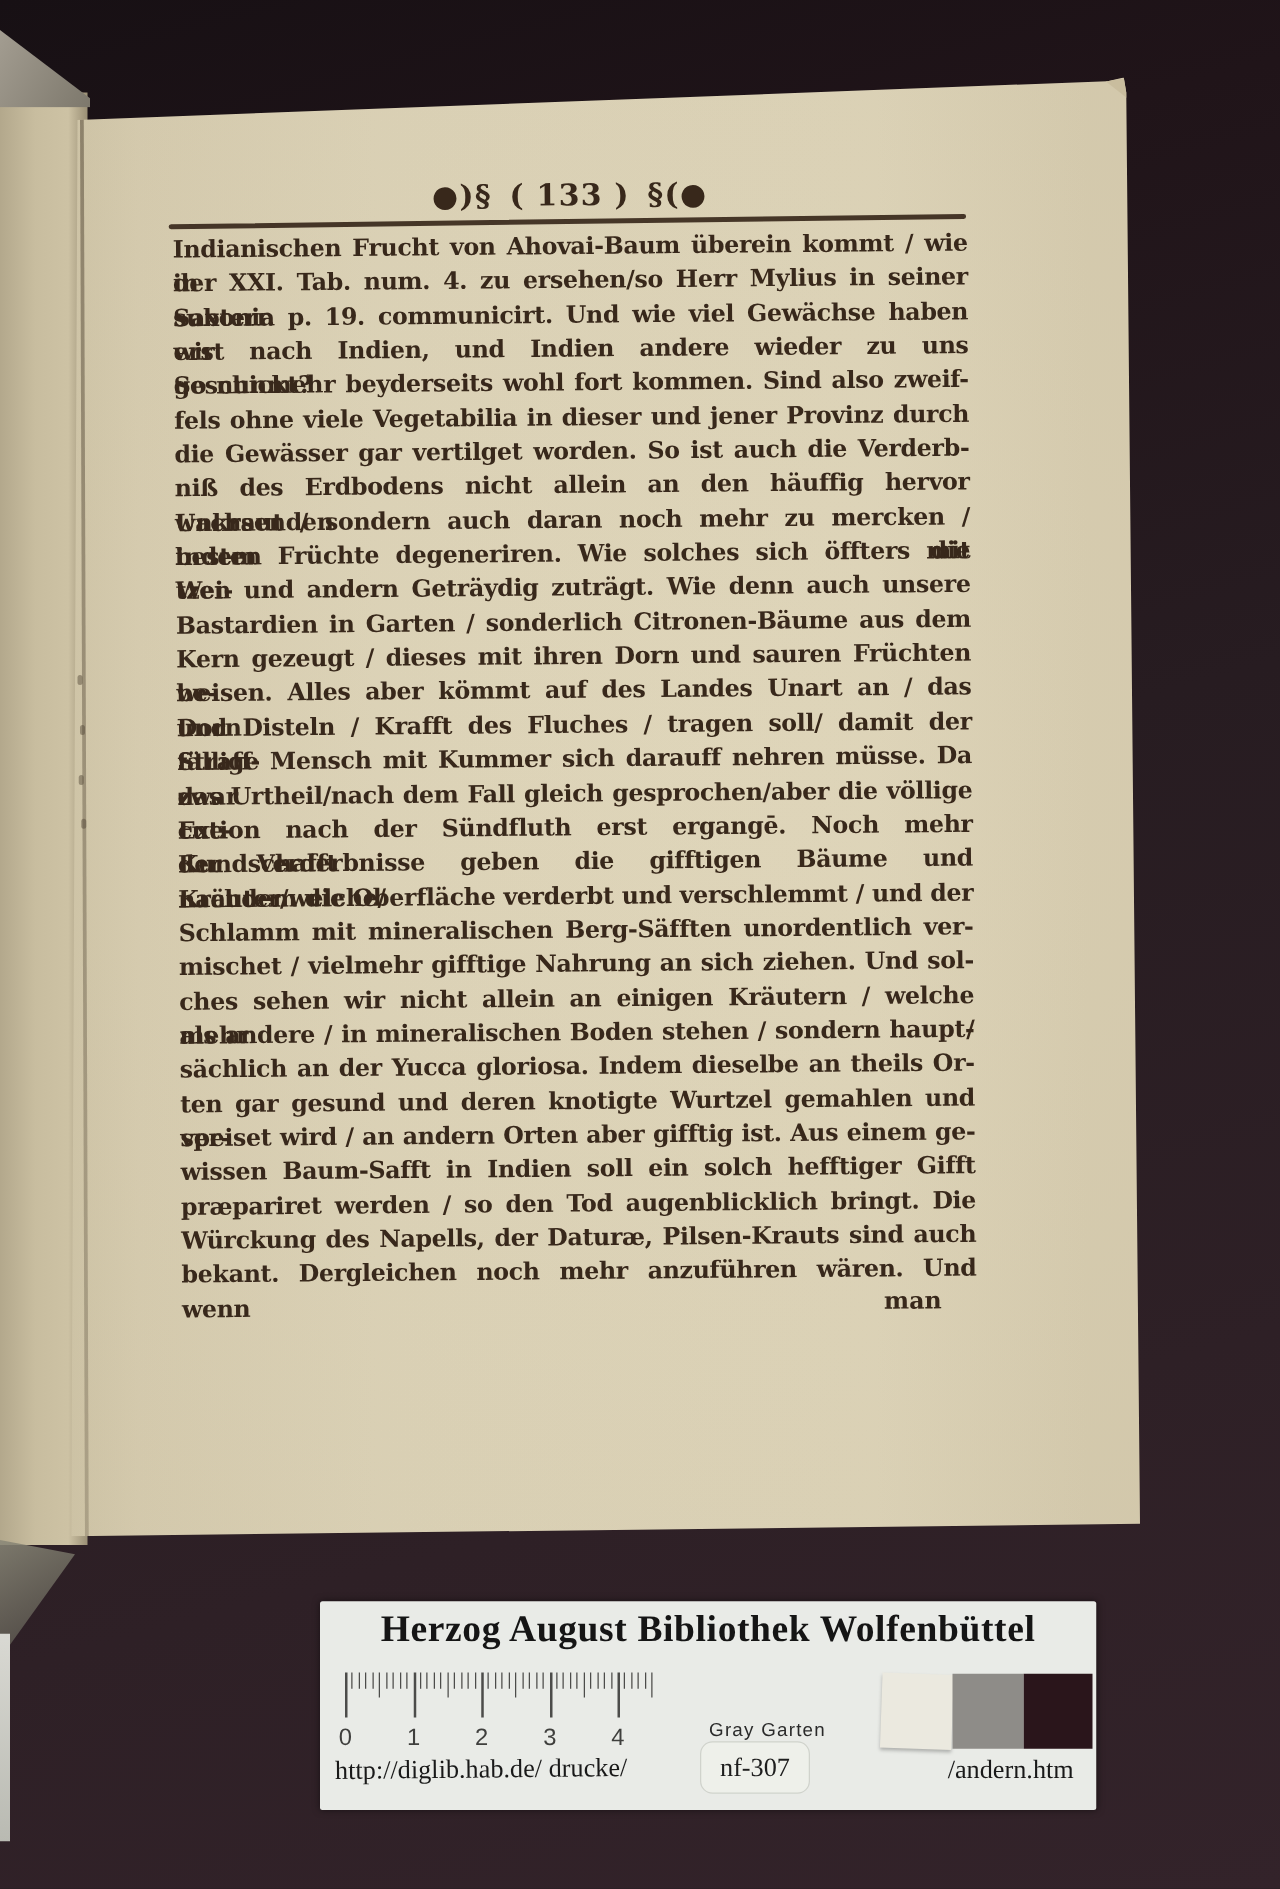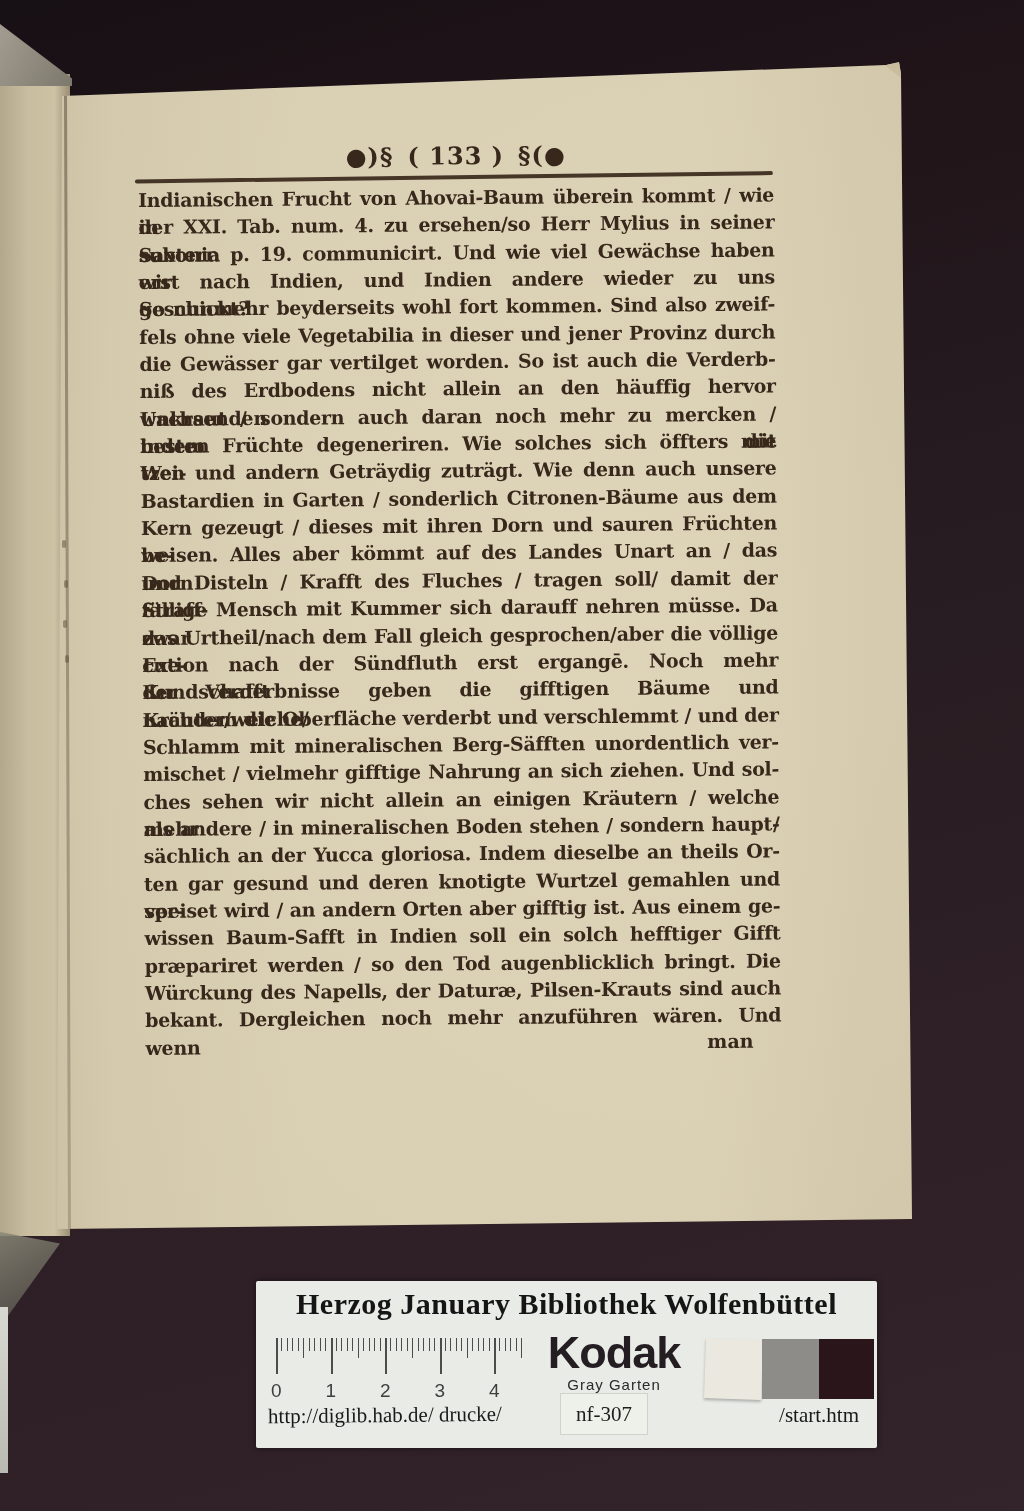--- a/index.html
+++ b/index.html
@@ -103,21 +103,21 @@
     position:absolute;left:282px;top:46px;width:152px;text-align:center;
     font-family:"Liberation Sans", sans-serif;font-weight:bold;font-size:45px;
     letter-spacing:-1px;color:#241d22;
   }
   .grayscale-label{
     position:absolute;left:282px;top:95px;width:152px;text-align:center;
     font-family:"Liberation Sans", sans-serif;font-size:15px;letter-spacing:1px;color:#2a2a2a;
   }
   .shelfmark-box{
     position:absolute;left:304px;top:112px;width:86px;height:40px;
-    border:1.5px solid #d0d3cc;background:#eef0ea;border-radius:0;
+    border:1.5px solid #d0d3cc;background:#eef0ea;border-radius:10px;
     display:flex;align-items:center;justify-content:center;
     font-family:"Liberation Serif", serif;font-size:21px;color:#1e1e1e;
   }
   .url-left{
     position:absolute;left:12px;top:122px;
     font-family:"Liberation Serif", serif;font-size:21px;color:#191919;
     transform:rotate(-0.6deg);
   }
   .url-right{
     position:absolute;right:18px;top:122px;
@@ -184,21 +184,21 @@
         <div class="line">wissen Baum-Safft in Indien soll ein solch hefftiger Gifft</div>
         <div class="line">præpariret werden / so den Tod augenblicklich bringt.  Die</div>
         <div class="line">Würckung des Napells, der Daturæ, Pilsen-Krauts sind auch</div>
         <div class="line">bekant. Dergleichen noch mehr anzuführen wären.  Und wenn</div>
       </div>
     <div class="catchword-row">man</div>
   </div>
 </div>
 
 <div class="plate">
-  <div class="plate-title">Herzog January Bibliothek Wolfenbüttel</div>
+  <div class="plate-title">Herzog August Bibliothek Wolfenbüttel</div>
   <div class="ruler" id="ruler-ticks">
       <div class="tick" style="left: 0px; width: 2px; height: 36px;"></div>
       <div class="tick" style="left: 5.45px; width: 1px; height: 13px;"></div>
       <div class="tick" style="left: 10.9px; width: 1px; height: 13px;"></div>
       <div class="tick" style="left: 16.35px; width: 1px; height: 13px;"></div>
       <div class="tick" style="left: 21.8px; width: 1px; height: 13px;"></div>
       <div class="tick" style="left: 27.25px; width: 1px; height: 20px;"></div>
       <div class="tick" style="left: 32.7px; width: 1px; height: 13px;"></div>
       <div class="tick" style="left: 38.15px; width: 1px; height: 13px;"></div>
       <div class="tick" style="left: 43.6px; width: 1px; height: 13px;"></div>
@@ -240,25 +240,24 @@
       <div class="tick" style="left: 239.8px; width: 1px; height: 13px;"></div>
       <div class="tick" style="left: 245.25px; width: 1px; height: 20px;"></div>
     </div>
   <div class="ruler-numbers" id="ruler-numbers">
       <span style="left: -5px;">0</span>
       <span style="left: 49.5px;">1</span>
       <span style="left: 104px;">2</span>
       <span style="left: 158.5px;">3</span>
       <span style="left: 213px;">4</span>
     </div>
-  <div class="kodak">Kodak</div>
   <div class="grayscale-label">Gray Garten</div>
   <div class="shelfmark-box">
     <span>nf-307</span>
   </div>
   <div class="url-left">http://diglib.hab.de/ drucke/</div>
-  <div class="url-right">/start.htm</div>
+  <div class="url-right">/andern.htm</div>
   <div class="patches">
     <div class="patch patch-white"></div>
     <div class="patch patch-gray"></div>
     <div class="patch patch-dark"></div>
   </div>
 </div>
 
 </body></html>

